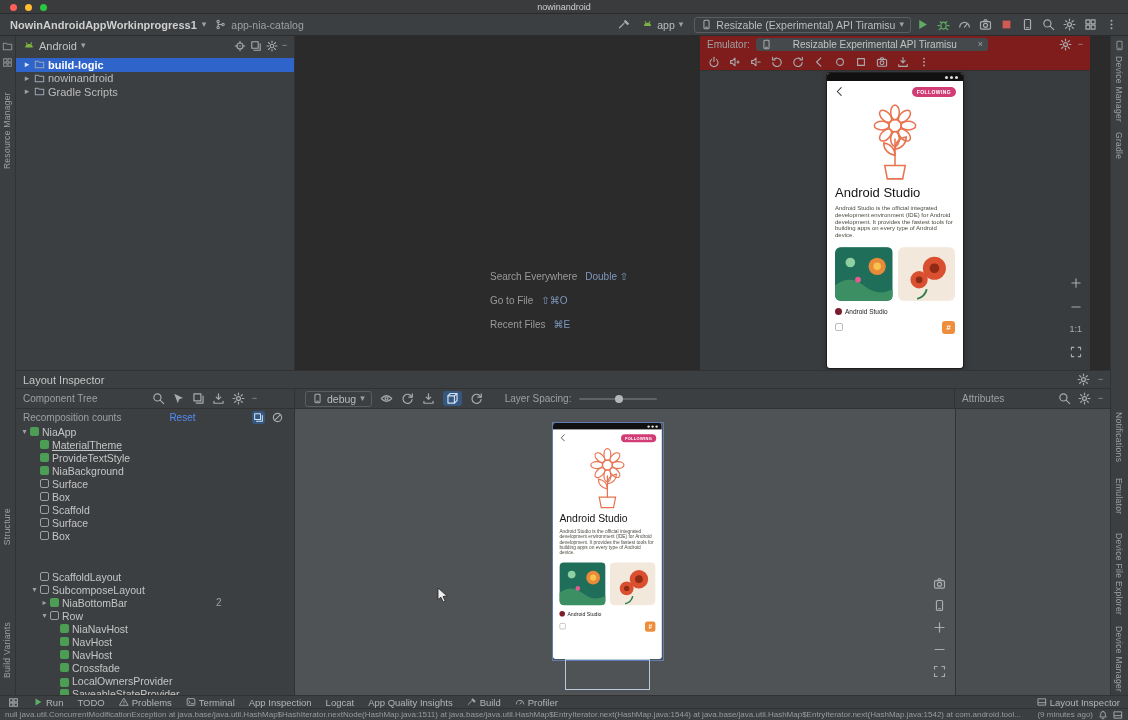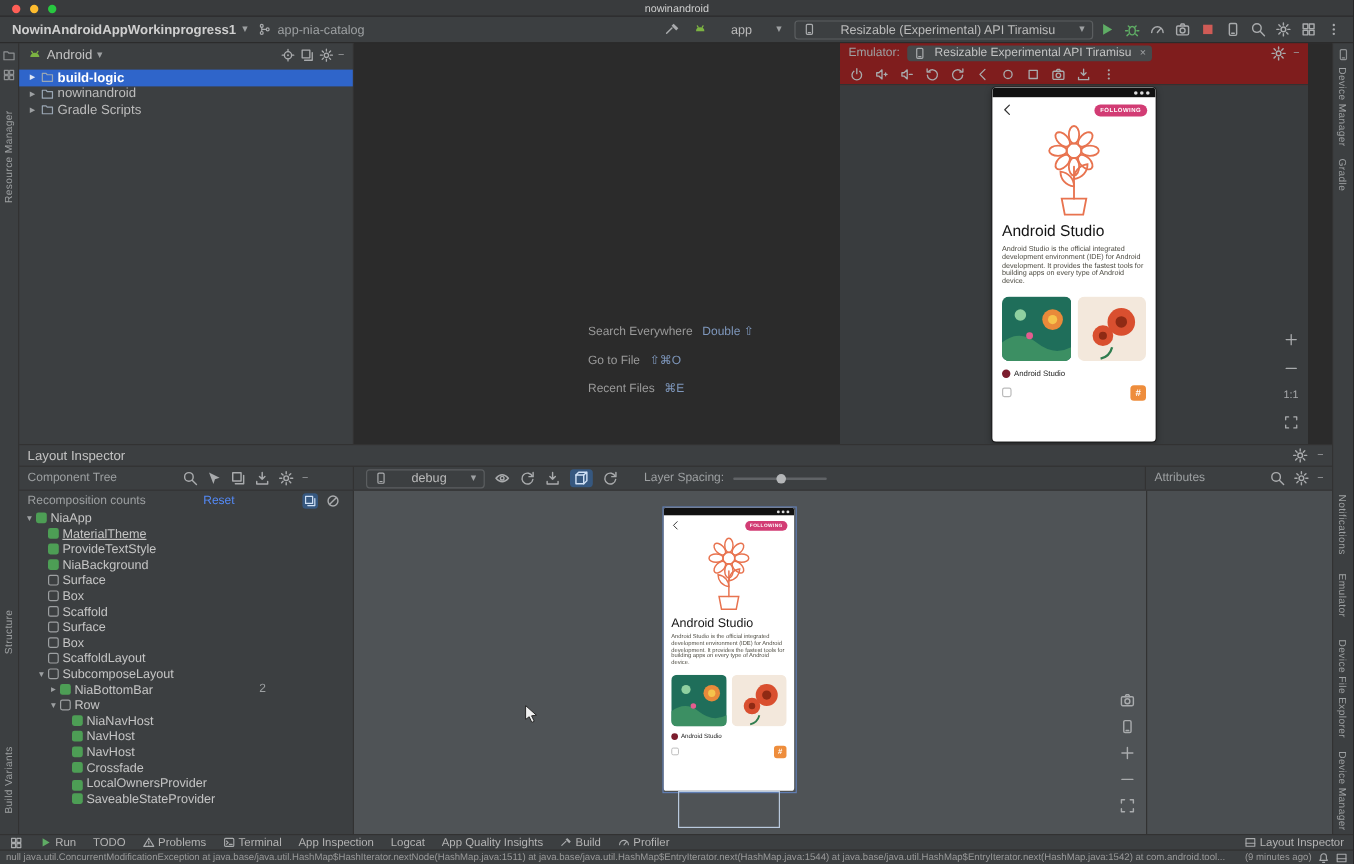--- a/index.html
+++ b/index.html
@@ -19,21 +19,21 @@
   
   .titlebar{left:0;top:0;width:1128px;height:14px;background:#393b3d;border-bottom:1px solid #2a2a2a;display:flex;align-items:center;justify-content:center;font-size:9px;color:#cfcfcf}
   .lights{position:absolute;left:10px;top:4px;display:flex;gap:8px}
   .light{width:7px;height:7px;border-radius:50%}
   .light.red{background:#ff5f57}.light.yellow{background:#febc2e}.light.green{background:#28c840}
 
   
   .toolbar{left:0;top:14px;width:1128px;height:22px;background:#3c3f41;border-bottom:1px solid #2b2b2b;display:flex;align-items:center;gap:5px;padding:0 10px;font-size:11px}
   .proj-name{color:#cfcfcf;font-weight:600}
   .branch{color:#9da0a2;font-size:10.5px}
-  .chip{display:inline-flex;align-items:center;gap:20px;font-size:10.5px;color:#bcbcbc;padding:1px 6px;border-radius:3px;white-space:nowrap}
+  .chip{display:inline-flex;align-items:center;gap:4px;font-size:10.5px;color:#bcbcbc;padding:1px 6px;border-radius:3px;white-space:nowrap}
   .chip.bordered{border:1px solid #5b5e60}
   .iconrow{display:flex;gap:8px;align-items:center}
 
   
   .lstripe{left:0;top:36px;width:16px;height:659px;background:#3c3f41;border-right:1px solid #323232}
   .rstripe{left:1110px;top:36px;width:18px;height:659px;background:#3c3f41;border-left:1px solid #323232}
   .stripe-ic{position:absolute;left:2px;width:11px;height:11px;color:#8e9193}
   .rstripe .stripe-ic{left:3px}
   .vlabel{position:absolute;left:3px;writing-mode:vertical-rl;font-size:8.5px;color:#9da0a2;white-space:nowrap;letter-spacing:.3px}
   .lstripe .vlabel{transform:rotate(180deg);left:2px}
@@ -52,21 +52,21 @@
   
   .editor{left:295px;top:36px;width:425px;height:334px;background:#2b2b2b}
   .shortcuts{position:absolute;left:195px;top:228px}
   .sc-row{display:flex;gap:8px;height:24px;align-items:center;font-size:10px}
   .sc-label{color:#9a9a9a}
   .sc-keys{color:#7e97bc}
 
   
   .emu{left:700px;top:36px;width:390px;height:334px;background:#7f1d1d}
   .emu-tabs{height:17px;display:flex;align-items:center;gap:6px;padding:0 7px;font-size:10px}
-  .emu-tab{display:inline-flex;gap:7px;align-items:center;background:#46494b;padding:1px 5px;border-radius:3px;color:#c3c3c3;font-size:10px}
+  .emu-tab{display:inline-flex;gap:21px;align-items:center;background:#46494b;padding:1px 5px;border-radius:3px;color:#c3c3c3;font-size:10px}
   .emu-controls{height:18px;display:flex;gap:9px;align-items:center;padding:0 8px;border-bottom:1px solid #323232}
   .emu-controls .icn{width:12px;height:12px}
   .emu-stage{position:relative;height:299px;background:#393c3e}
   .device{position:absolute;left:127px;top:2px;width:136px;height:295px;border-radius:3px;box-shadow:0 0 0 1px #1e1e1e,0 2px 6px rgba(0,0,0,.4)}
   .emu-zoom{position:absolute;right:8px;top:206px;display:flex;flex-direction:column;gap:12px;align-items:center}
   .emu-zoom .icn{width:12px;height:12px}
   .g.one{font-size:9px;color:#a9abad}
 
   
   .scr{width:136px;height:295px;background:#fff;border-radius:3px;overflow:hidden;position:relative;color:#222}
@@ -715,21 +715,21 @@
             <div class="trow" style="padding-left: 14px;">
               <span class="tarrow"></span>
               <span class="nic layout"></span>
               <span class="tlabel">Surface</span>
             </div>
             <div class="trow" style="padding-left: 14px;">
               <span class="tarrow"></span>
               <span class="nic layout"></span>
               <span class="tlabel">Box</span>
             </div>
-            <div class="trow" style="padding-left: 14px;">
+            <div class="trow" style="padding-left: 14px; margin-top: 28px;">
               <span class="tarrow"></span>
               <span class="nic layout"></span>
               <span class="tlabel">ScaffoldLayout</span>
             </div>
             <div class="trow" style="padding-left: 14px;">
               <span class="tarrow">▾</span>
               <span class="nic layout"></span>
               <span class="tlabel">SubcomposeLayout</span>
             </div>
             <div class="trow" style="padding-left: 24px;">

